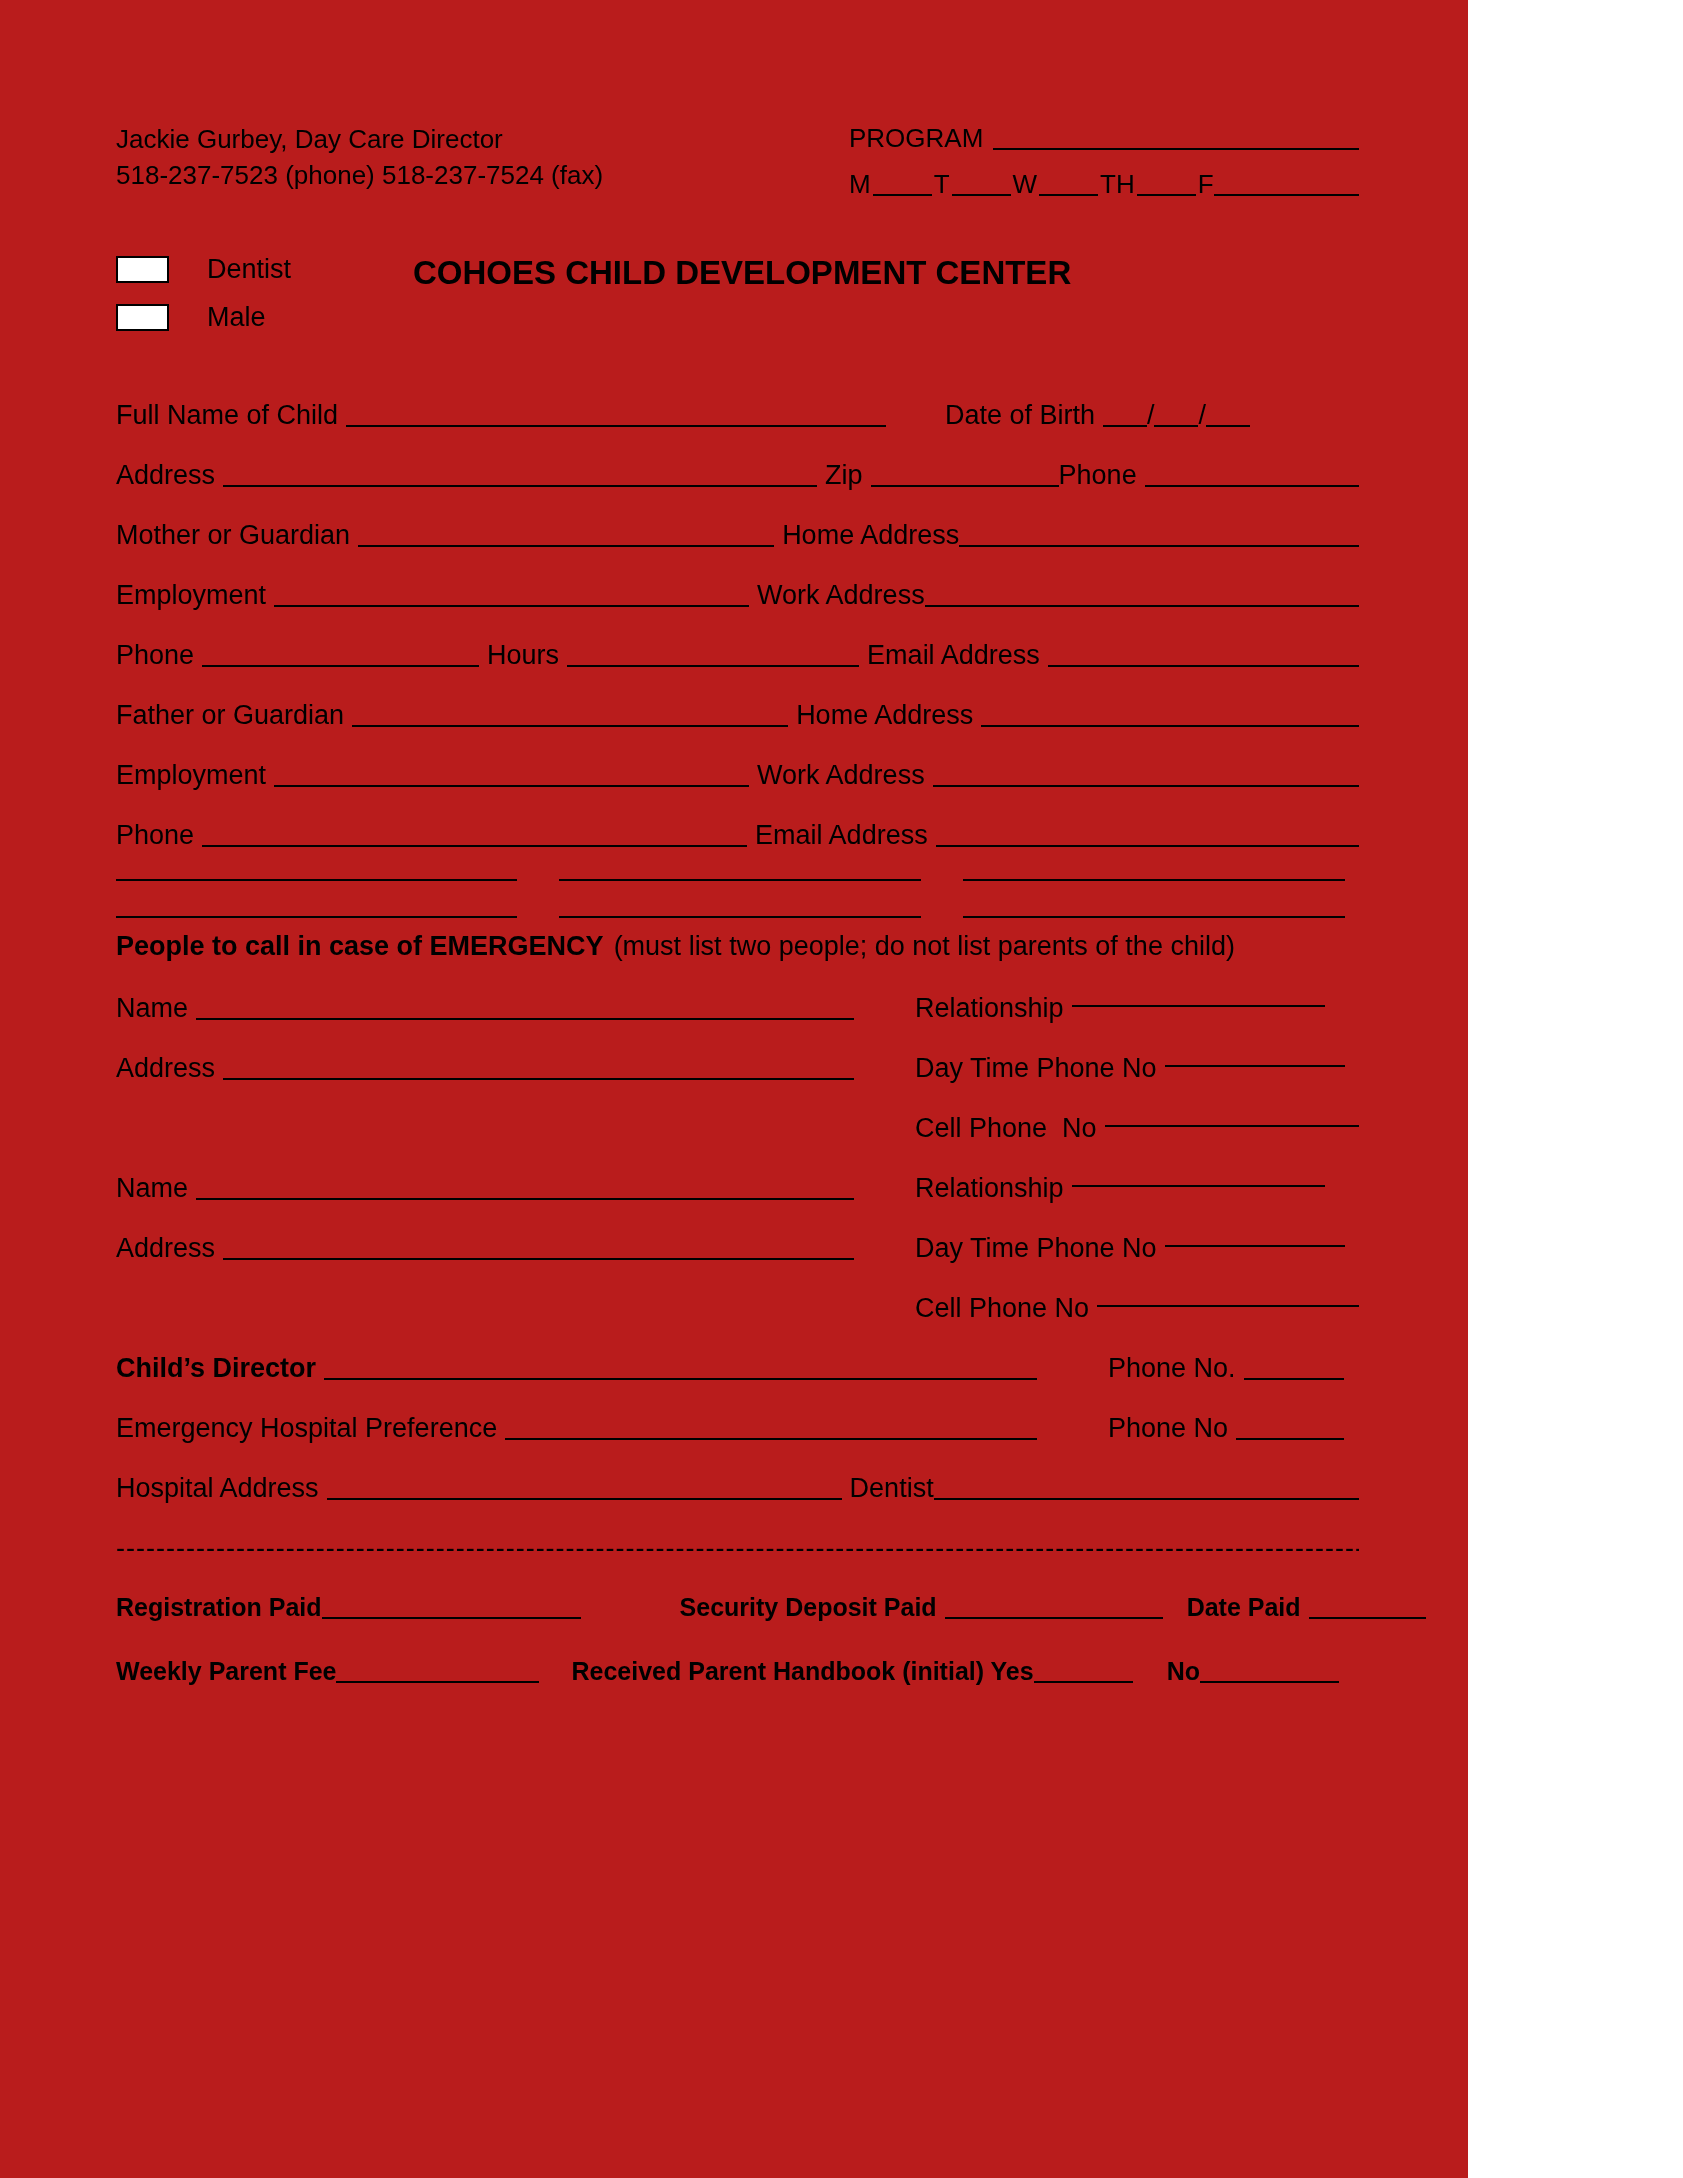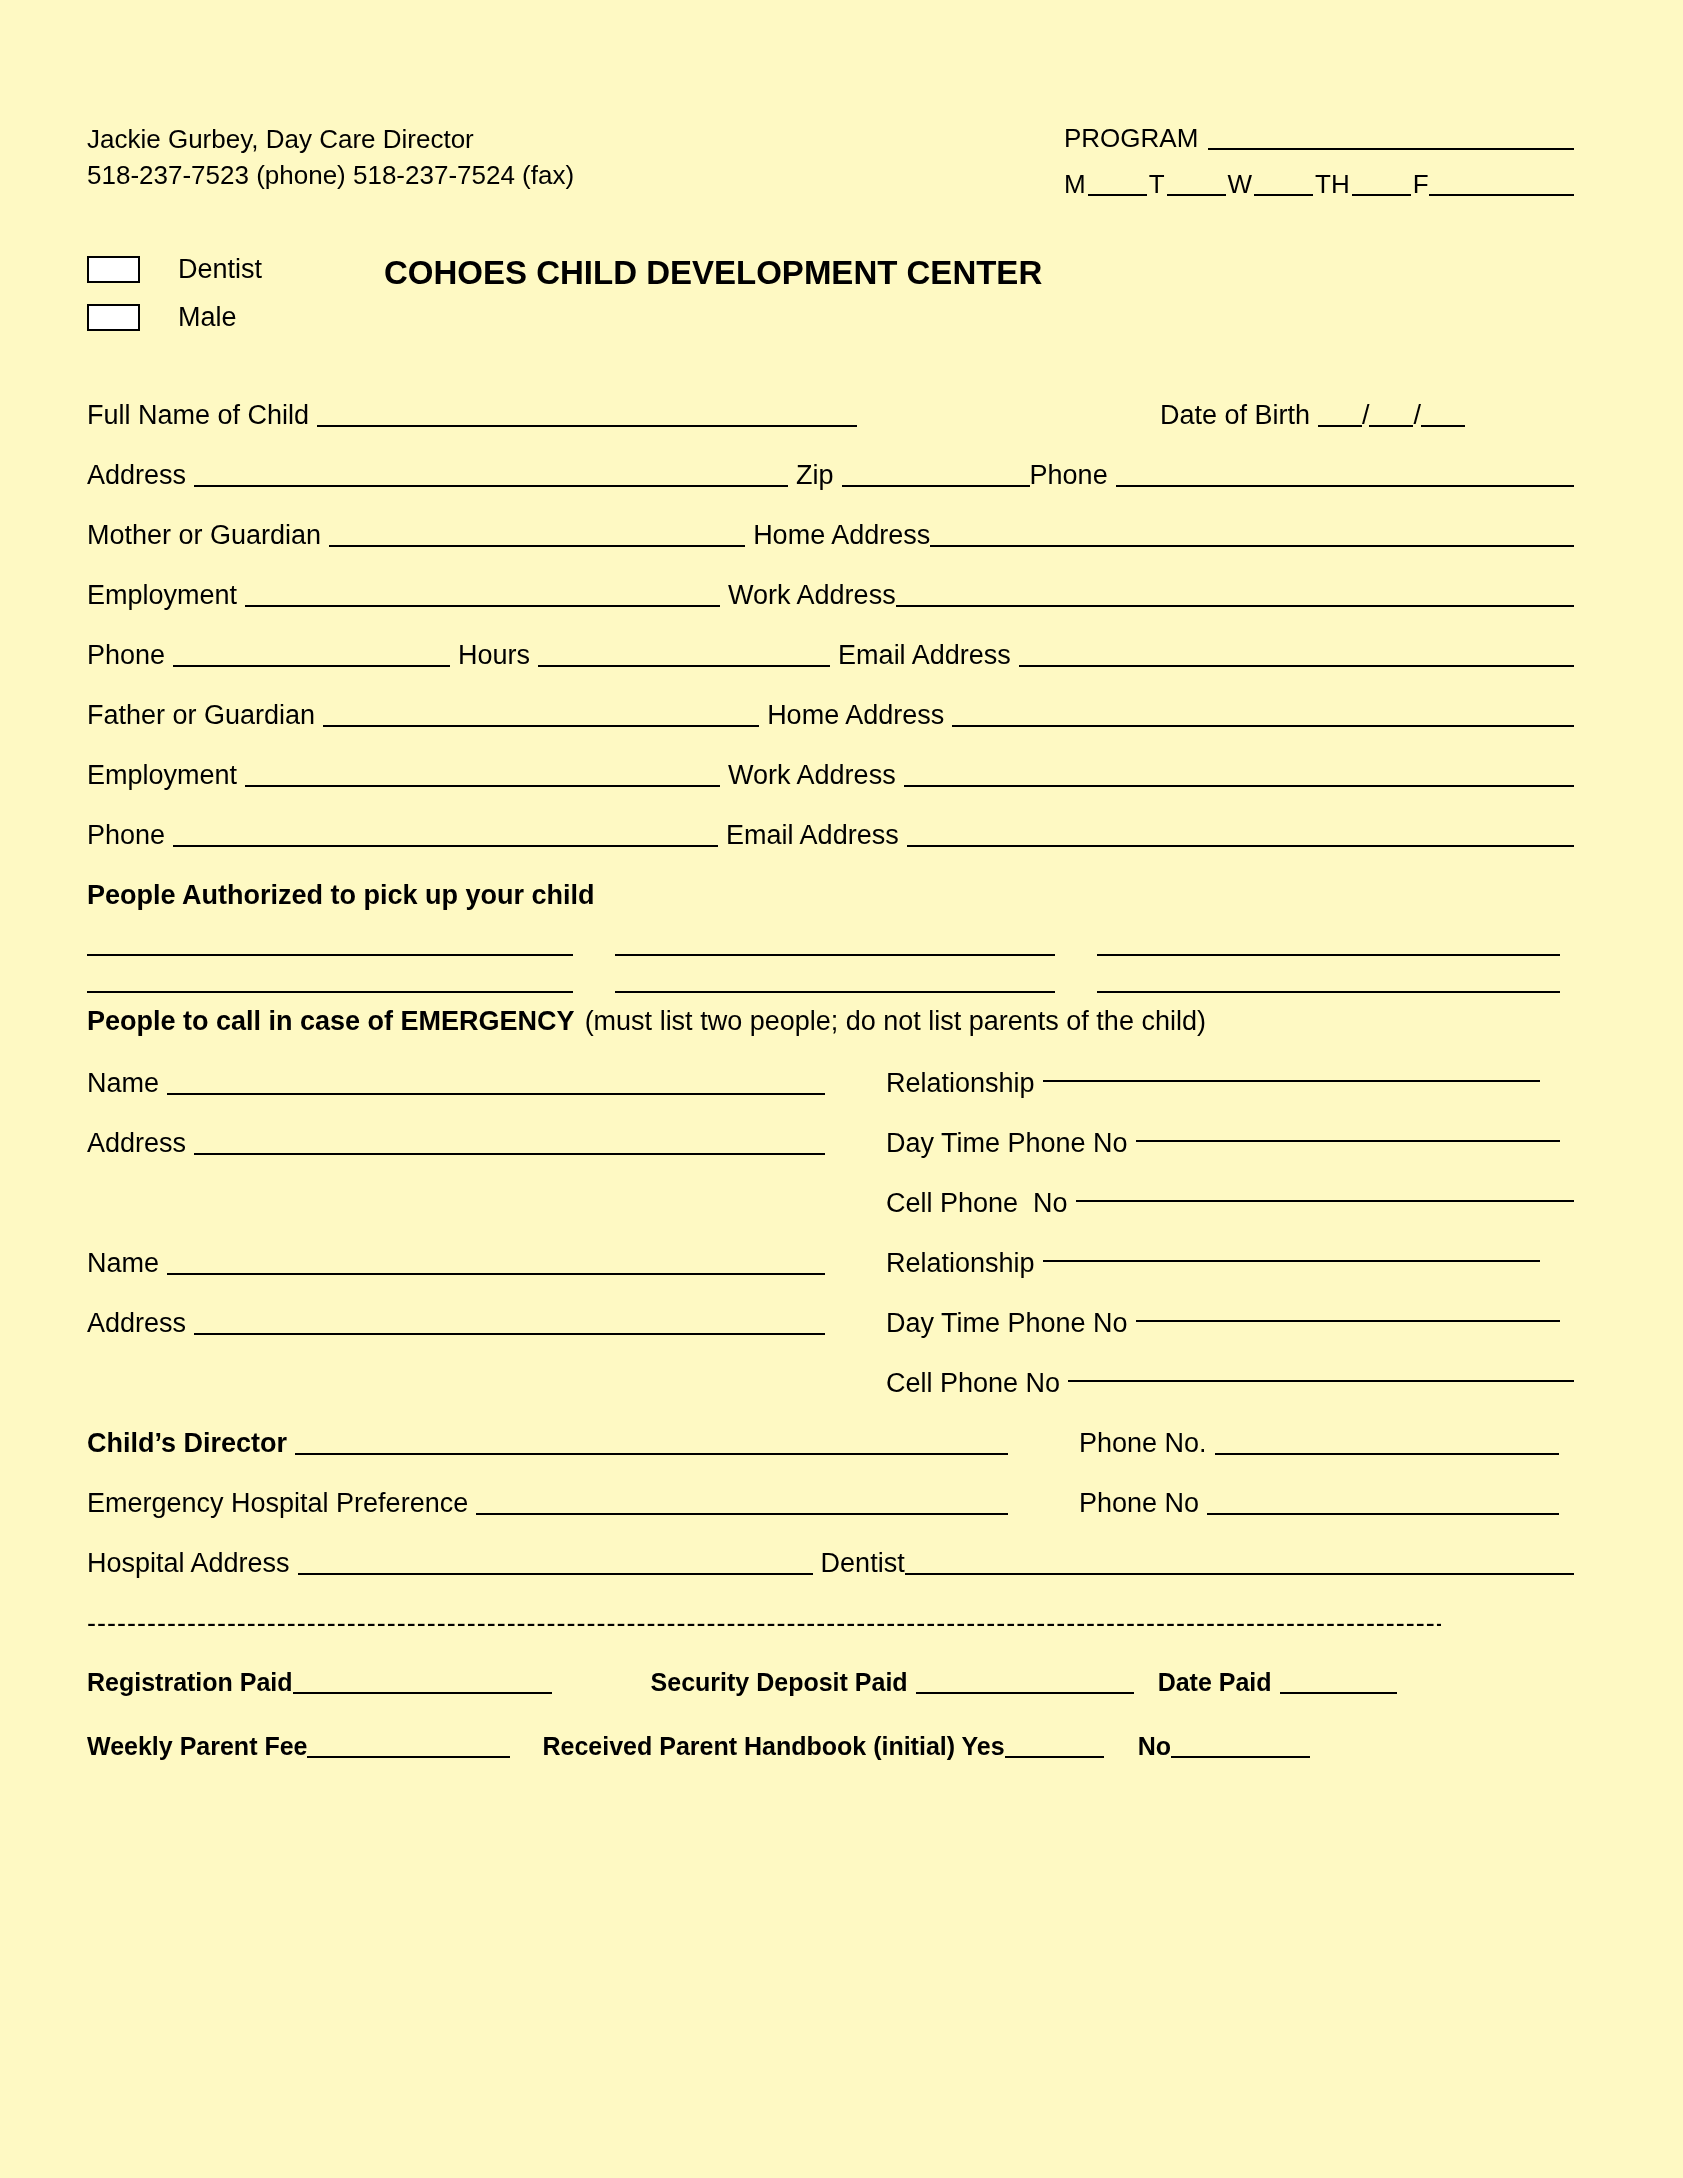--- a/index.html
+++ b/index.html
@@ -2,22 +2,22 @@
 <html><head>
 <meta charset="utf-8">
 <style>
   * { margin:0; padding:0; box-sizing:border-box; }
   html,body { background:#fff; }
   body {
     width:1683px; height:2178px;
     font-family:"Liberation Sans","DejaVu Sans",sans-serif;
     color:#000;
   }
-  .page { position:relative; width:1683px; height:2178px; overflow:hidden;
-          padding:121px 109px 0 87px; background:#fef9c3; }
+  .page { position:relative; width:1468px; height:2178px; overflow:hidden;
+          padding:121px 109px 0 116px; background:#b91c1c; }
   .lbl { white-space:pre; }
   .ln  { height:2px; background:#000; margin-bottom:5px; flex:0 0 auto; }
   .fill{ flex:1 1 auto; }
   .g10 { margin-left:10px; }
   .g8  { margin-left:8px; }
 
   
   .topbar { display:flex; justify-content:space-between; align-items:flex-start; margin-bottom:36px; }
   .contact { font-size:26px; line-height:36px; }
   .progBlock { width:510px; font-size:26px; }
@@ -157,23 +157,20 @@
       <span class="ln fill g8"></span>
     </div>
 
     <div class="frow">
       <span class="lbl">Phone</span>
       <span class="ln g8" style="width:545px;"></span>
       <span class="lbl g8">Email Address</span>
       <span class="ln fill g8"></span>
     </div>
 
-    <div class="frow bold" style="margin-bottom:42px;">
-      <span>People Authorized to pick up your child</span>
-    </div>
 
     <div class="frow blanks" style="margin-bottom:30px;margin-right:14px;">
       <span class="ln" style="flex:1.05;"></span>
       <span class="bgap"></span>
       <span class="ln" style="flex:0.95;"></span>
       <span class="bgap"></span>
       <span class="ln" style="flex:1;"></span>
     </div>
     <div class="frow blanks" style="margin-bottom:7px;margin-right:14px;">
       <span class="ln" style="flex:1.05;"></span>

